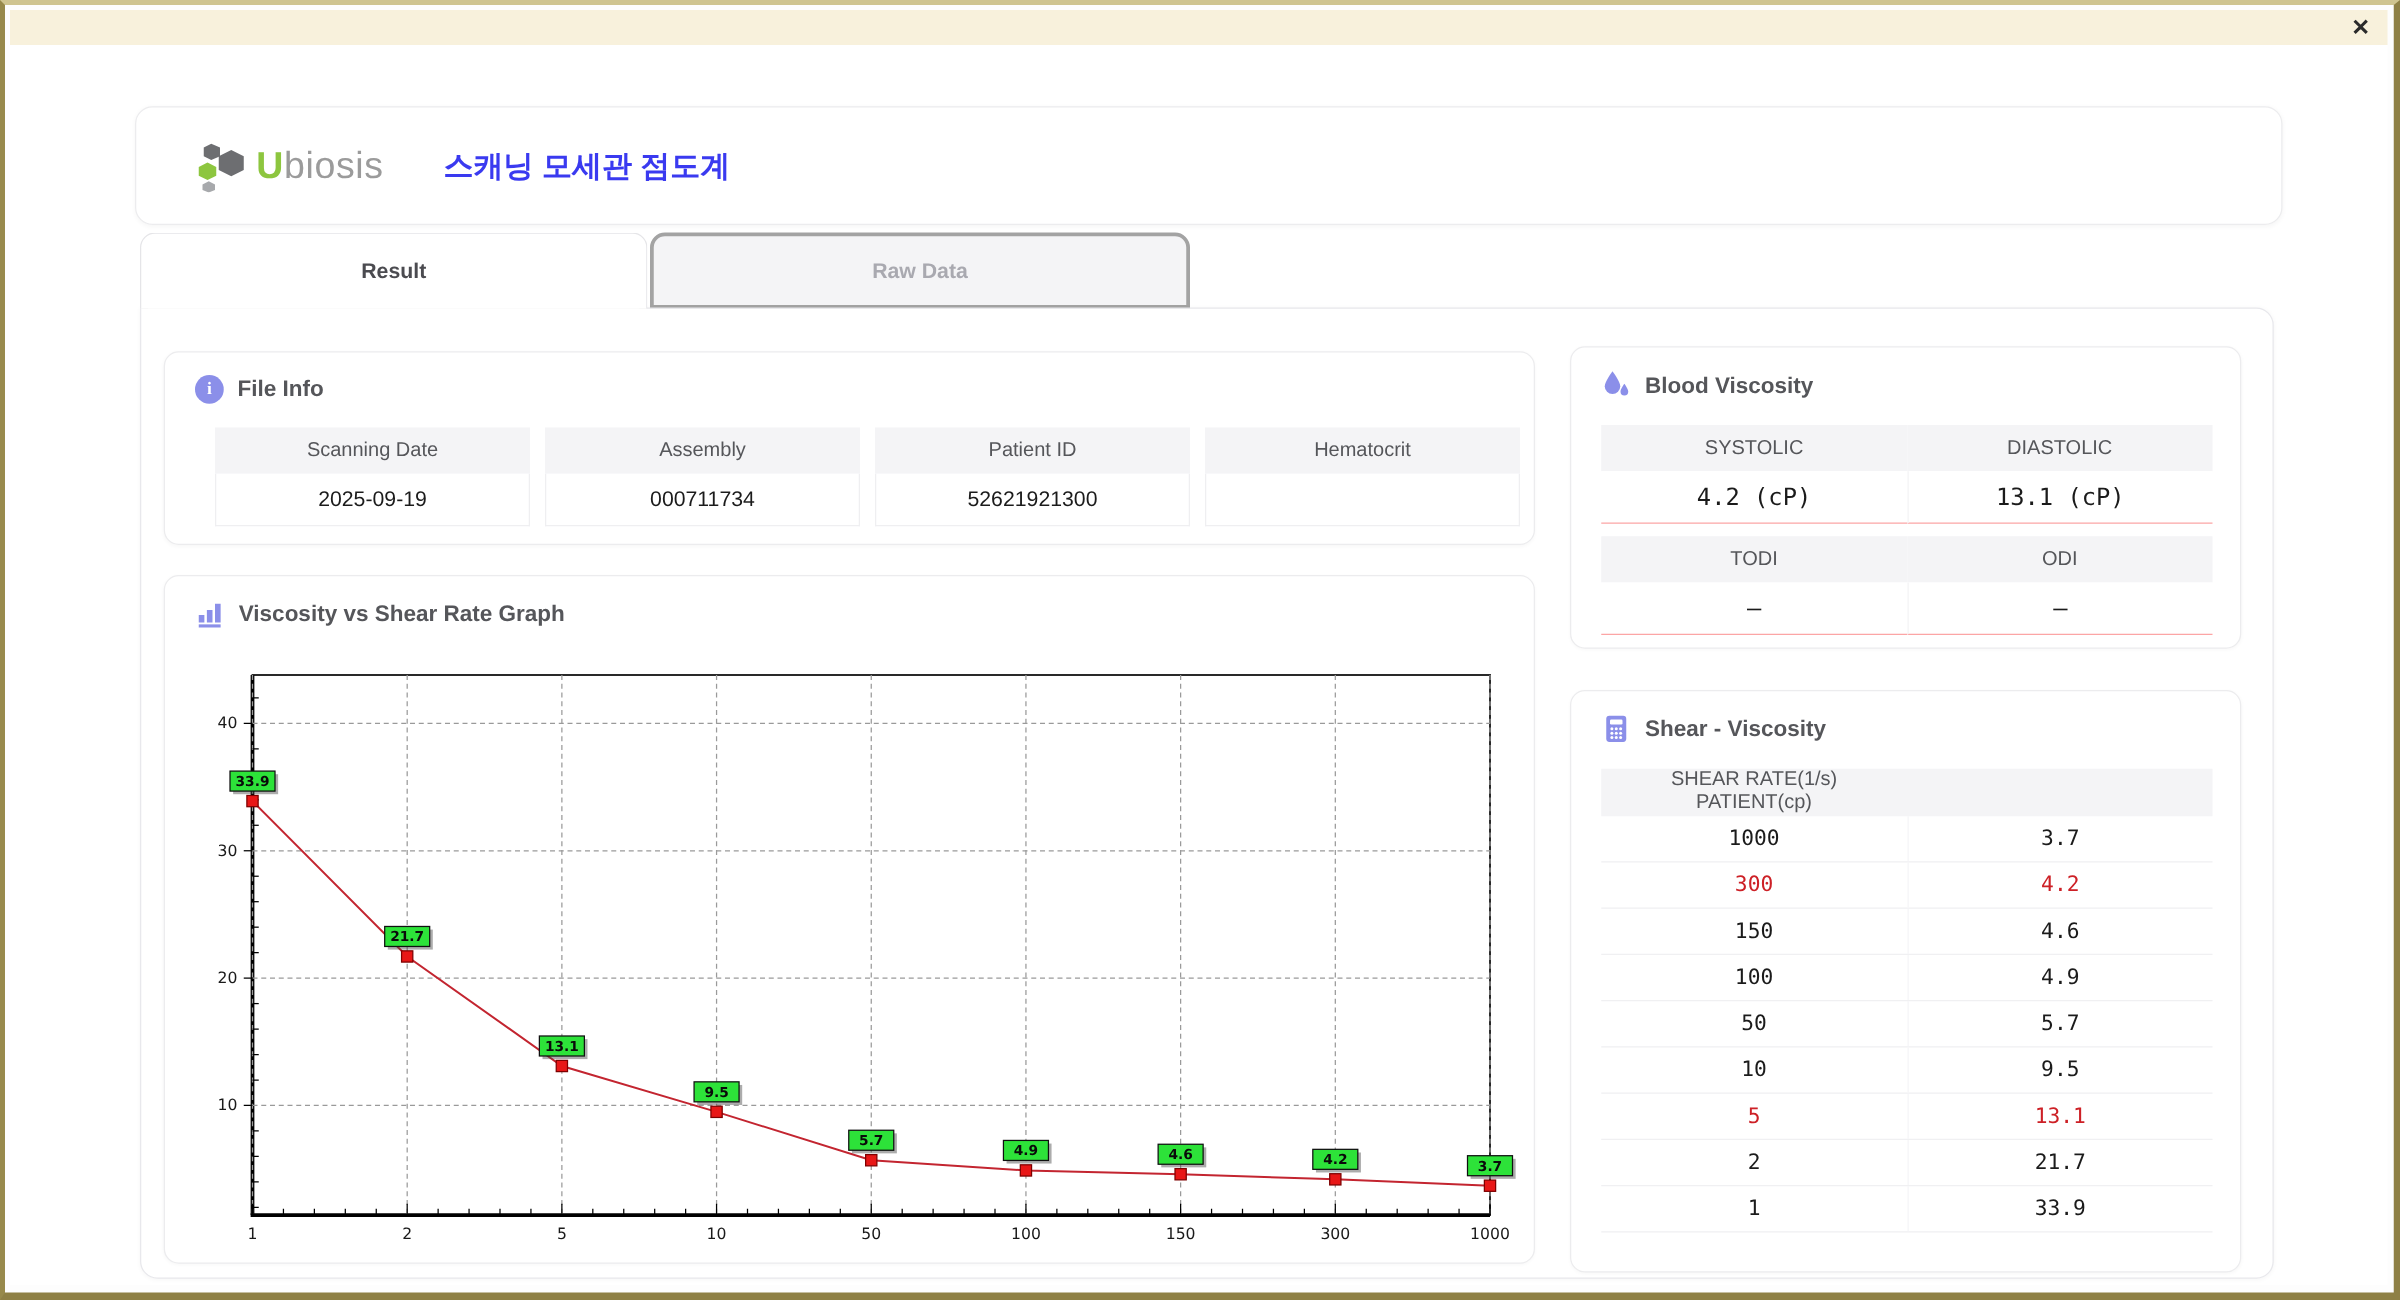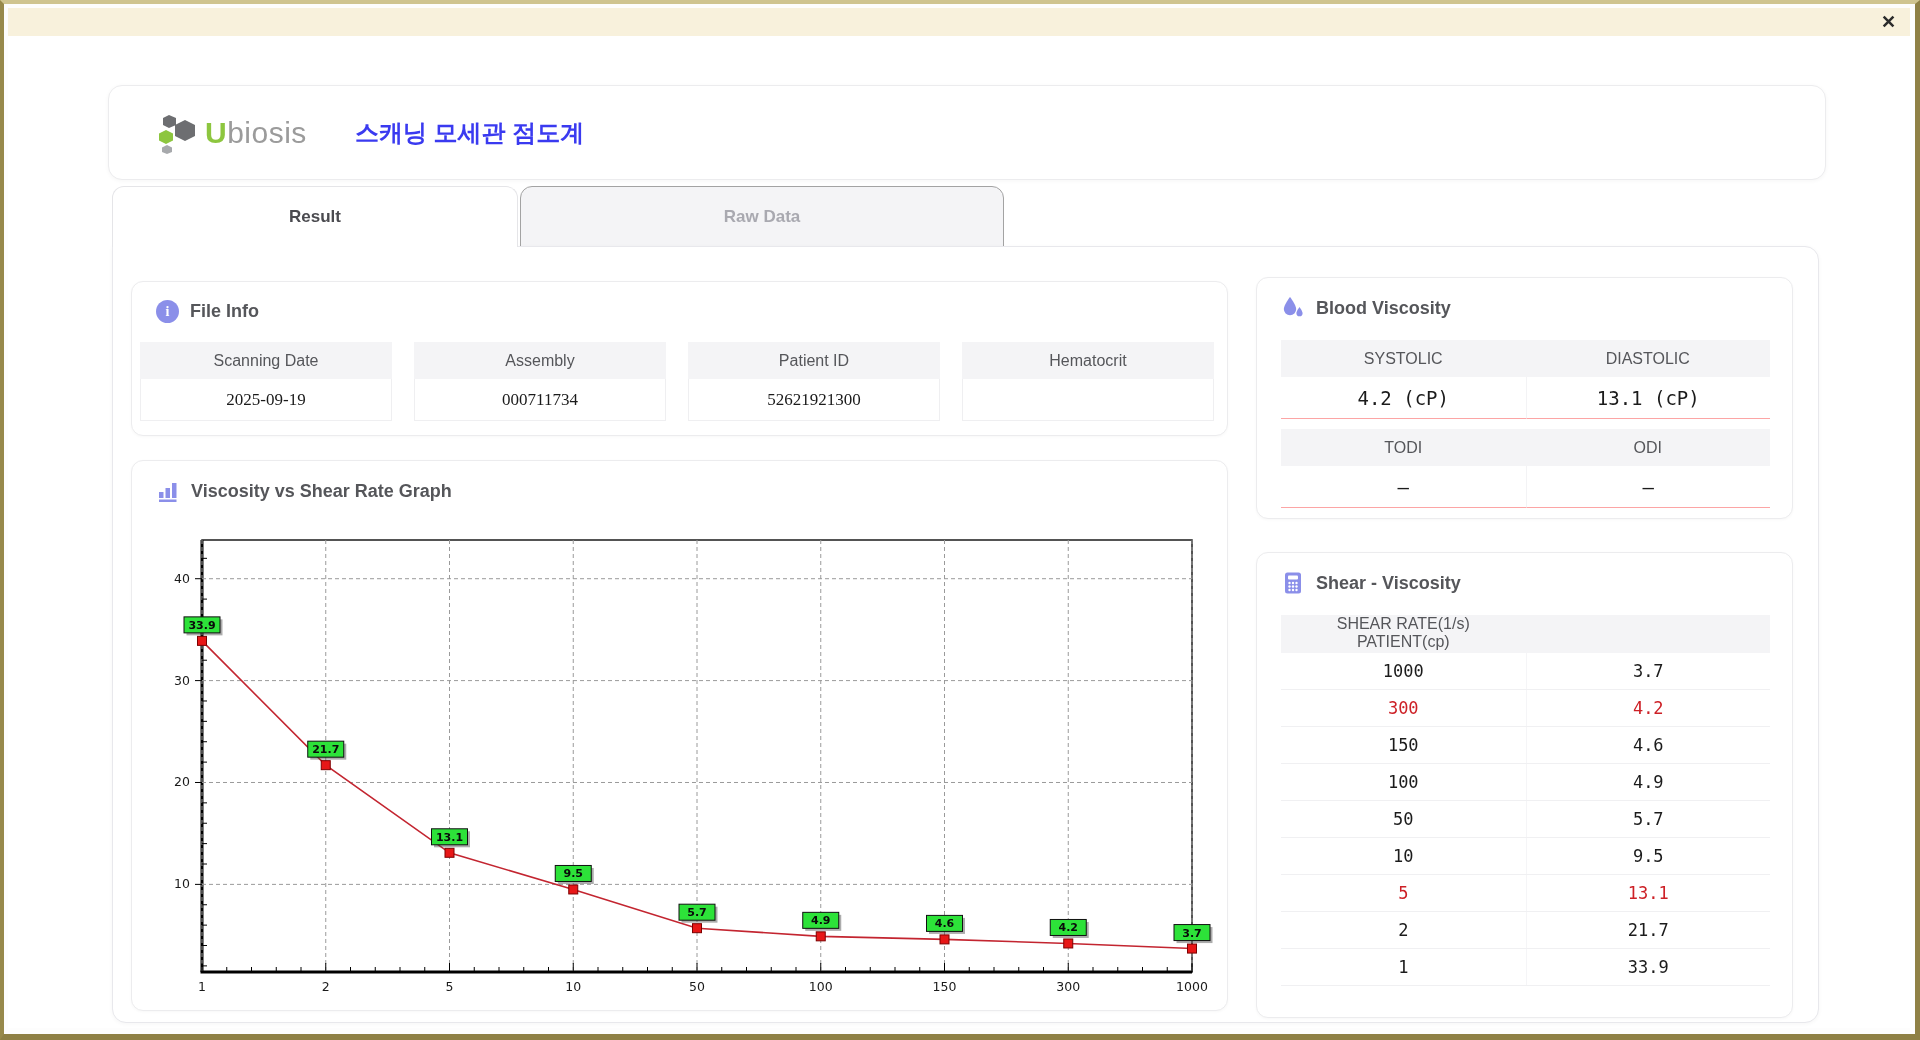--- a/index.html
+++ b/index.html
@@ -16,39 +16,39 @@
   .header-card { position:absolute; left:100px; top:49px; width:1718px; height:95px; background:#fff; border:1px solid #ececee; border-radius:14px; box-shadow:0 1px 4px rgba(0,0,0,.04); display:flex; align-items:center; }
   .logo { display:flex; align-items:center; margin-left:46px; }
   .logo-text { font-size:30px; letter-spacing:.5px; font-weight:500; margin-left:4px; }
   .logo-text .u { color:#8dc63f; font-weight:bold; }
   .logo-text .rest { color:#9b9b9b; }
   .app-title { margin-left:48px; font-size:24px; font-weight:bold; color:#3a3af0; }
 
   
   .tab { position:absolute; top:150px; height:61px; display:flex; align-items:center; justify-content:center; font-size:17px; font-weight:bold; border-radius:12px 12px 0 0; cursor:pointer; }
   .tab-result { left:104px; width:406px; background:#ffffff; border:1px solid #e5e5e8; border-bottom:none; color:#4b4b50; z-index:3; }
-  .tab-raw { left:512px; width:484px; background:#f4f4f6; border:1px solid #a3a3a3; color:#a9a9b0; z-index:1; }
+  .tab-raw { left:512px; width:432px; background:#f4f4f6; border:3px solid #a3a3a3; color:#a9a9b0; z-index:1; }
 
   
   .main-card { position:absolute; left:104px; top:210px; width:1707px; height:777px; background:#fff; border:1px solid #e8e8ec; border-radius:0 14px 14px 14px; box-shadow:0 1px 4px rgba(0,0,0,.04); z-index:2; }
 
   .card { position:absolute; background:#fff; border:1px solid #ececee; border-radius:12px; box-shadow:0 1px 3px rgba(0,0,0,.03); }
   .file-info { left:18px; top:34px; width:1097px; height:155px; }
   .graph-card { left:18px; top:213px; width:1097px; height:551px; }
   .blood-card { left:1143px; top:30px; width:537px; height:242px; }
   .shear-card { left:1143px; top:305px; width:537px; height:466px; }
 
   .sec-title { position:absolute; left:24px; top:18px; display:flex; align-items:center; gap:11px; font-size:18px; font-weight:bold; color:#55565a; }
   .icon-badge { width:23px; height:23px; border-radius:50%; background:#8b8fe9; color:#fff; display:flex; align-items:center; justify-content:center; font-size:14px; font-weight:bold; font-family:"Liberation Serif", serif; }
 
   
-  .fields { position:absolute; left:8px; top:60px; display:flex; gap:22px; }
+  .fields { position:absolute; left:40px; top:60px; display:flex; gap:12px; }
   .field { width:252px; }
   .flabel { height:37px; background:#f4f4f6; display:flex; align-items:center; justify-content:center; font-size:16px; color:#55565a; }
-  .fvalue { height:42px; background:#fff; border:1px solid #efeff1; border-top:none; display:flex; align-items:center; justify-content:center; font-size:17px; color:#1b1b1b; font-family:Liberation Serif, serif; }
+  .fvalue { height:42px; background:#fff; border:1px solid #efeff1; border-top:none; display:flex; align-items:center; justify-content:center; font-size:17px; color:#1b1b1b; font-family:Liberation Sans, sans-serif; }
 
   
   .bv-groups { position:absolute; left:24px; top:62px; width:489px; }
   .bv-group { display:flex; flex-wrap:wrap; margin-bottom:10px;justify-content:center; }
   .bv-cell-label { width:50%; height:37px; background:#f4f4f6; display:flex; align-items:center; justify-content:center; font-size:16px; color:#55565a; }
   .bv-cell-value { width:50%; height:42px; background:#fff; border-bottom:1px solid #fca5a5; display:flex; align-items:center; justify-content:center; font-size:19px; color:#1b1b1b; font-family:"DejaVu Sans Mono", monospace; }
   .bv-cell-value + .bv-cell-value { border-left:1px solid #f3f3f5; }
 
   
   .shear-table { position:absolute; left:24px; top:62px; width:489px; }

